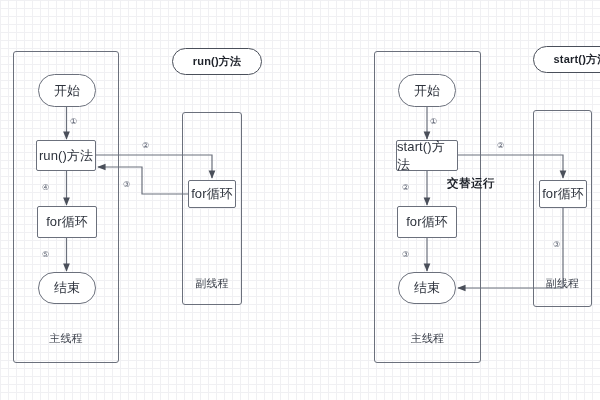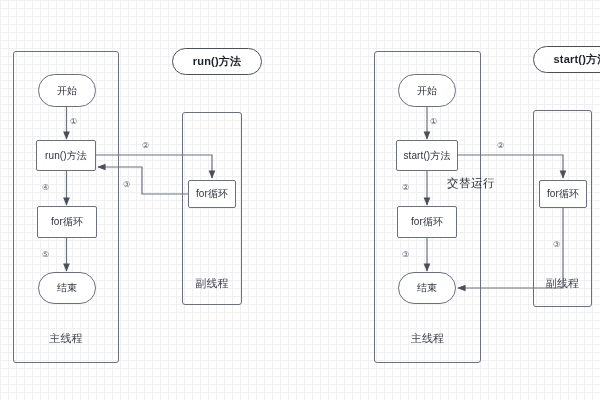--- a/index.html
+++ b/index.html
@@ -46,21 +46,21 @@
     letter-spacing: .2px;
   }
   .node {
     position: absolute;
     box-sizing: border-box;
     border: 1.3px solid #6b707c;
     background: #ffffff;
     display: flex;
     align-items: center;
     justify-content: center;
-    font-size: 10px;
+    font-size: 13px;
     color: #2d323c;
     letter-spacing: .1px;
   }
   .node.pill { border-radius: 999px; }
   .node.rect { border-radius: 2px; }
   .title-badge {
     position: absolute;
     box-sizing: border-box;
     border: 1.5px solid #4a4f5a;
     border-radius: 999px;
@@ -76,21 +76,21 @@
   .edge-label {
     position: absolute;
     font-size: 8px;
     color: #5a6070;
     line-height: 1;
     white-space: nowrap;
   }
   .free-text {
     position: absolute;
     font-size: 11.5px;
-    font-weight: normal;
+    font-weight: bold;
     color: #1d2129;
     white-space: nowrap;
     letter-spacing: .5px;
   }
 </style>
 </head>
 <body>
 
 <div id="canvas">
 

